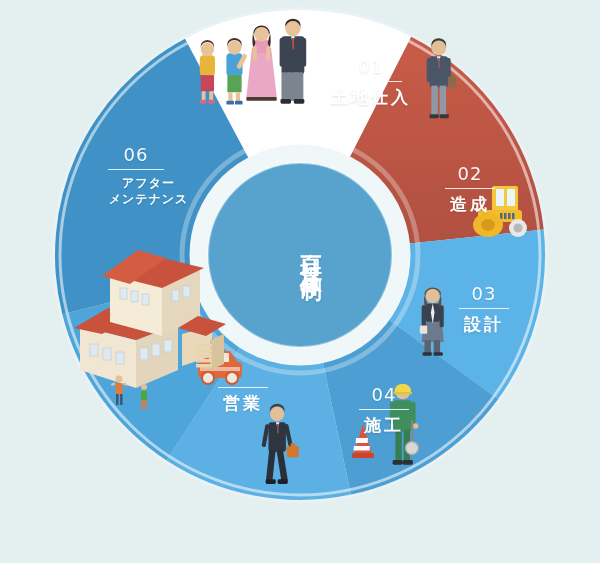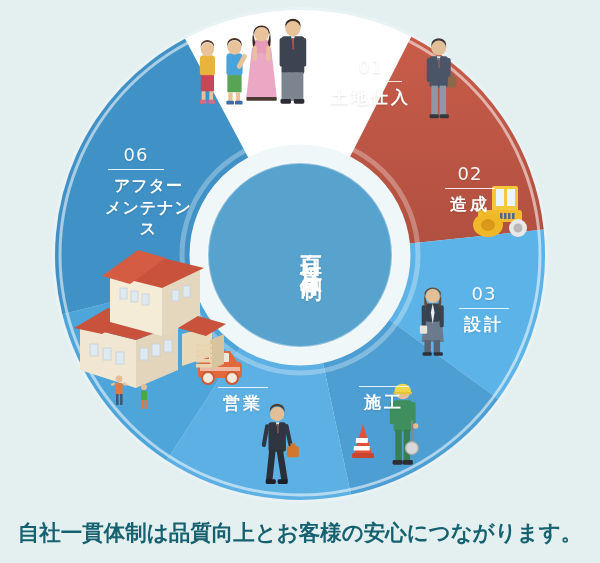--- a/index.html
+++ b/index.html
@@ -47,21 +47,21 @@
     height: 1px;
     background: rgba(255,255,255,0.85);
     margin: 2px auto 5px auto;
   }
   .seg-title {
     font-size: 17px;
     font-weight: 700;
     letter-spacing: 3px;
   }
   .seg-title.small {
-    font-size: 16px;
+    font-size: 12px;
     letter-spacing: 1px;
     line-height: 1.35;
     padding-left: 25px;
   }
   #center-text {
     position: absolute;
     left: 278px;
     top: 166px;
     width: 48px;
     color: #ffffff;
@@ -374,33 +374,33 @@
     <div class="seg-title">造成</div>
   </div>
 
   <div class="seg-label" style="left:441px; top:283px; width:86px;">
     <div class="seg-num">03</div>
     <div class="seg-rule" style="width:50px;"></div>
     <div class="seg-title">設計</div>
   </div>
 
   <div class="seg-label" style="left:341px; top:384px; width:86px;">
+    <div class="seg-num">04</div>
     <div class="seg-rule" style="width:50px;"></div>
     <div class="seg-title">施工</div>
   </div>
 
   <div class="seg-label" style="left:200px; top:385px; width:86px;">
     <div class="seg-rule" style="width:50px;"></div>
     <div class="seg-title">営業</div>
   </div>
 
   <div class="seg-label" style="left:73px; top:144px; width:126px;">
     <div class="seg-num">06</div>
     <div class="seg-rule" style="width:56px;"></div>
     <div class="seg-title small">アフター</div>
     <div class="seg-title small">メンテナンス</div>
   </div>
 
   <div id="center-text">自社一貫体制</div>
 
-  <div id="caption">自社一貫体制は品質向上とお客様の安心につながります。</div>
 
 </div>
 
 </body></html>

